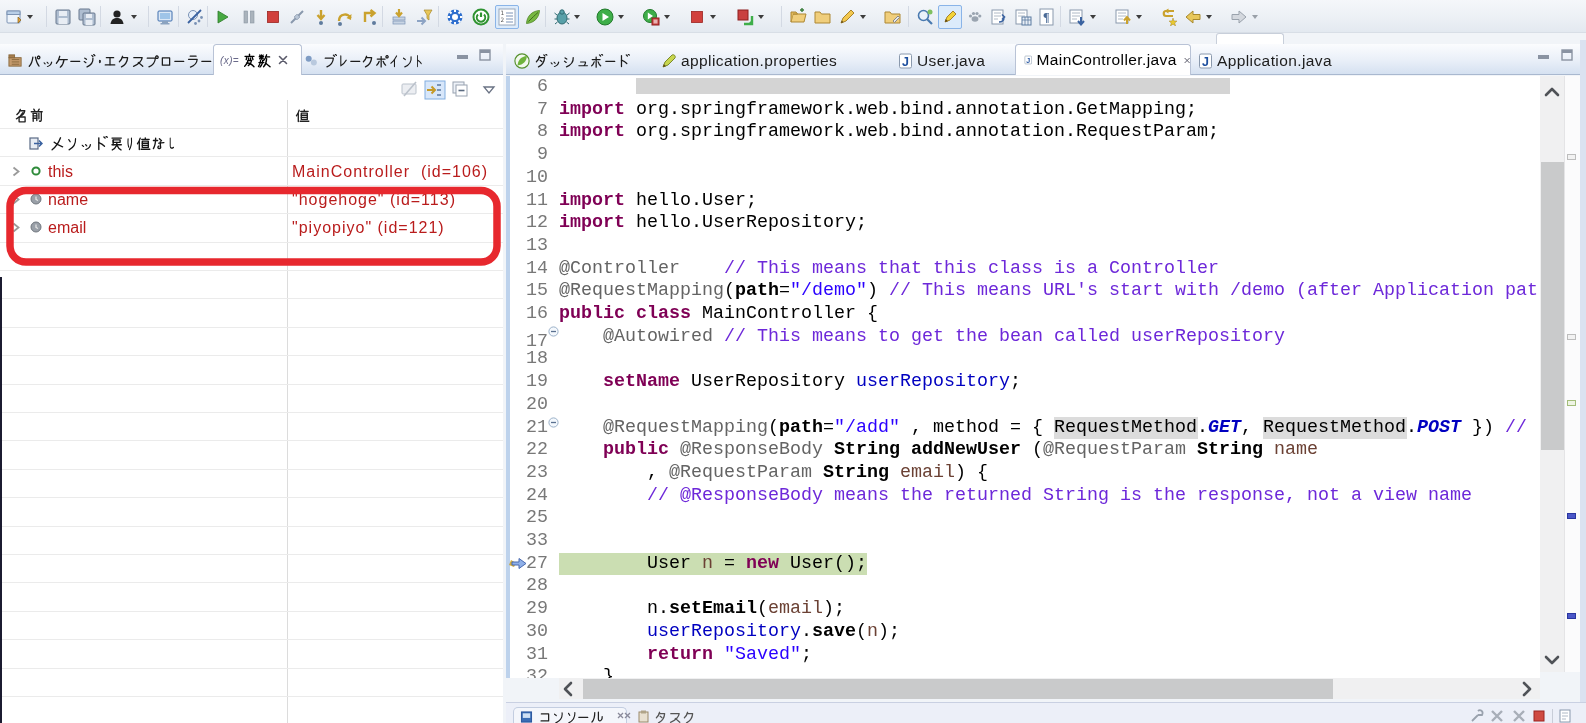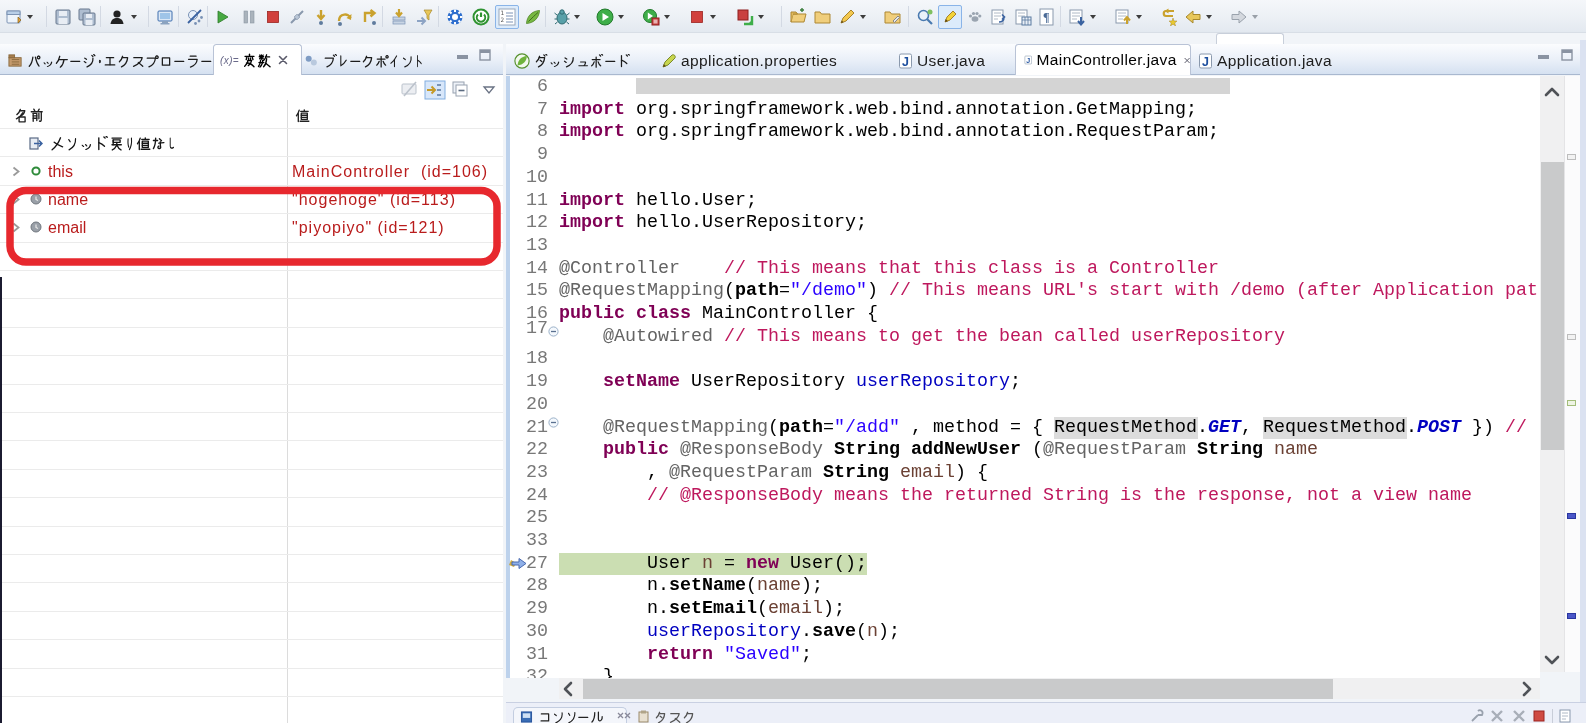--- a/index.html
+++ b/index.html
@@ -17,21 +17,21 @@
 .tabsel{background:#fff;border:1px solid #b9c3d6;border-bottom:none;border-radius:3.5px 3.5px 0 0;color:#000}
 
 .hsep{position:absolute;height:1px;background:#ebebeb}
 .row{position:absolute;font-size:15px;color:#b91c1c;white-space:nowrap}
 
 .gut{position:absolute;left:500px;width:48px;text-align:right;font:18.33px "Liberation Mono",monospace;line-height:22.7px;color:#787878}
 .cl{position:absolute;left:559px;font:18.33px "Liberation Mono",monospace;line-height:22.7px;white-space:pre;color:#000}
 .cl .k{color:#7f0055;font-weight:bold}
 .cl .a{color:#646464}
 .cl .s{color:#2a00ff}
-.cl .c{color:#be185d}
+.cl .c{color:#6d28d9}
 .cl .f{color:#0000c0}
 .cl .fi{color:#0000c0;font-weight:bold;font-style:italic}
 .cl .m{font-weight:bold}
 .cl .p{color:#6b4134}
 .chev{stroke:#4f5257;stroke-width:2.6;fill:none;stroke-linecap:round;stroke-linejoin:round}
 </style></head><body>
 <svg width="0" height="0" style="position:absolute">
     <defs>
       <symbol id="gpa" viewBox="0 0 100 100">
         <path d="M42,22 C38,52 30,74 16,88" fill="none" stroke="currentColor" stroke-width="9" stroke-linecap="round" stroke-linejoin="round"></path>
@@ -740,40 +740,39 @@
     <div class="cl" style="top:189.5px"><span class="k">import</span><span class="t"> hello.User;</span></div>
     <div class="gut" style="top:212.2px">12</div>
     <div class="cl" style="top:212.2px"><span class="k">import</span><span class="t"> hello.UserRepository;</span></div>
     <div class="gut" style="top:234.9px">13</div>
     <div class="gut" style="top:257.6px">14</div>
     <div class="cl" style="top:257.6px"><span class="a">@Controller</span><span class="t">    </span><span class="c">// This means that this class is a Controller</span></div>
     <div class="gut" style="top:280.3px">15</div>
     <div class="cl" style="top:280.3px"><span class="a">@RequestMapping</span><span class="t">(</span><span class="m">path</span><span class="t">=</span><span class="s">"/demo"</span><span class="t">) </span><span class="c">// This means URL's start with /demo (after Application pat</span></div>
     <div class="gut" style="top:303.0px">16</div>
     <div class="cl" style="top:303.0px"><span class="k">public class</span><span class="t"> MainController {</span></div>
-    <div class="gut" style="top:318px">17</div>
+    <div class="gut" style="top:331px">17</div>
     <div class="cl" style="top:325.7px"><span class="t">    </span><span class="a">@Autowired</span><span class="t"> </span><span class="c">// This means to get the bean called userRepository</span></div>
     <div class="gut" style="top:348.4px">18</div>
     <div class="gut" style="top:371.1px">19</div>
     <div class="cl" style="top:371.1px"><span class="t">    </span><span class="k">setName</span><span class="t"> UserRepository </span><span class="f">userRepository</span><span class="t">;</span></div>
     <div class="gut" style="top:393.8px">20</div>
     <div class="gut" style="top:416.5px">21</div>
     <div class="cl" style="top:416.5px"><span class="t">    </span><span class="a">@RequestMapping</span><span class="t">(</span><span class="m">path</span><span class="t">=</span><span class="s">"/add"</span><span class="t"> , method = { RequestMethod.</span><span class="fi">GET</span><span class="t">, RequestMethod.</span><span class="fi">POST</span><span class="t"> }) </span><span class="c">//</span></div>
     <div class="gut" style="top:439.2px">22</div>
     <div class="cl" style="top:439.2px"><span class="t">    </span><span class="k">public</span><span class="t"> </span><span class="a">@ResponseBody</span><span class="t"> </span><span class="m">String</span><span class="t"> </span><span class="m">addNewUser</span><span class="t"> (</span><span class="a">@RequestParam</span><span class="t"> </span><span class="m">String</span><span class="t"> </span><span class="p">name</span></div>
     <div class="gut" style="top:461.9px">23</div>
     <div class="cl" style="top:461.9px"><span class="t">        , </span><span class="a">@RequestParam</span><span class="t"> </span><span class="m">String</span><span class="t"> </span><span class="p">email</span><span class="t">) {</span></div>
     <div class="gut" style="top:484.6px">24</div>
     <div class="cl" style="top:484.6px"><span class="t">        </span><span class="c">// @ResponseBody means the returned String is the response, not a view name</span></div>
     <div class="gut" style="top:507.3px">25</div>
     <div class="gut" style="top:530.0px">33</div>
     <div class="gut" style="top:552.7px">27</div>
     <div class="cl" style="top:552.7px"><span class="t">        User </span><span class="p">n</span><span class="t"> = </span><span class="k">new</span><span class="t"> User();</span></div>
     <div class="gut" style="top:575.4px">28</div>
-    <div class="cl" style="top:575.4px"><span class="t">        n.</span><span class="m">setName</span><span class="t">(</span><span class="p">name</span><span class="t">);</span></div>
     <div class="gut" style="top:598.1px">29</div>
     <div class="cl" style="top:598.1px"><span class="t">        n.</span><span class="m">setEmail</span><span class="t">(</span><span class="p">email</span><span class="t">);</span></div>
     <div class="gut" style="top:620.8px">30</div>
     <div class="cl" style="top:620.8px"><span class="t">        </span><span class="f">userRepository</span><span class="t">.</span><span class="m">save</span><span class="t">(</span><span class="p">n</span><span class="t">);</span></div>
     <div class="gut" style="top:643.5px">31</div>
     <div class="cl" style="top:643.5px"><span class="t">        </span><span class="k">return</span><span class="t"> </span><span class="s">"Saved"</span><span class="t">;</span></div>
     <div class="gut" style="top:666.2px">32</div>
     <div class="cl" style="top:666.2px"><span class="t">    }</span></div>
     <svg class="abs" style="left:548px;top:326.0px" width="11" height="11" viewBox="0 0 11 11">
       <circle cx="5.5" cy="5.5" r="4.6" fill="#f4f8fd" stroke="#9ab0c8"></circle>

